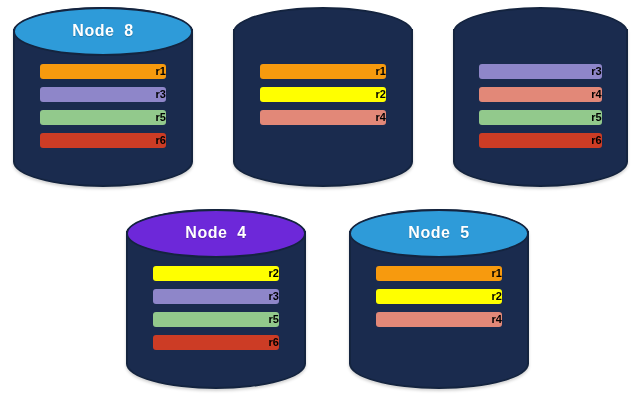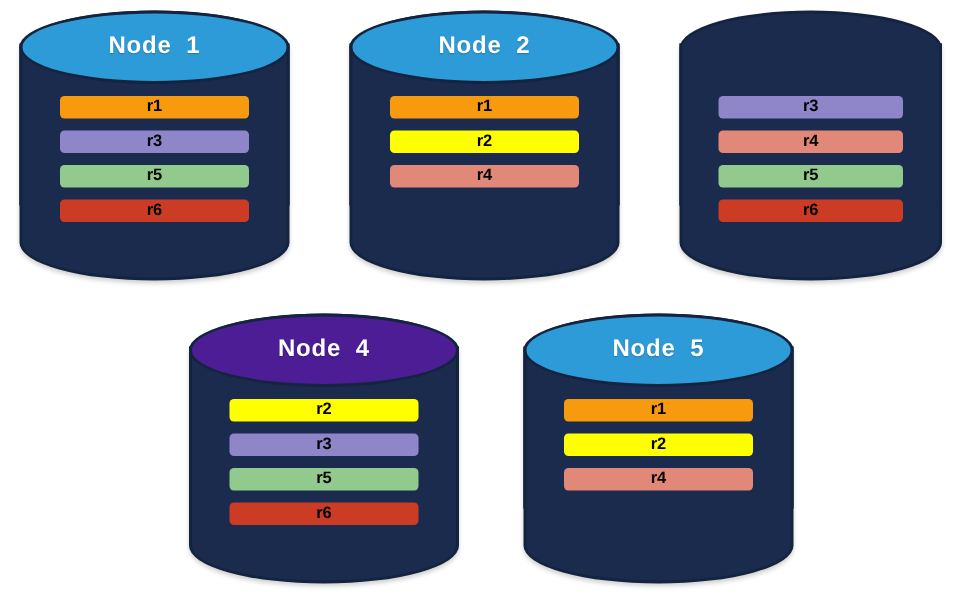--- a/index.html
+++ b/index.html
@@ -89,62 +89,59 @@
     gap: 8px;
     padding-top: 5px;
   }
 
   .replica-bar {
     width: 70%;
     height: 15px;
     border-radius: 3px;
     display: flex;
     align-items: center;
-    justify-content: center;
+    justify-content: flex-end;
     box-sizing: border-box;
   }
 
   .replica-label {
     color: #000000;
     font-size: 11px;
     font-weight: bold;
     line-height: 1;
   }
 </style>
 </head>
 <body>
 
 <div id="diagram-canvas">
     <div class="node" style="left: 13px; top: 7px; width: 180px; height: 180px;">
       <div class="node-body" style="background: rgb(26, 43, 78); border-color: rgb(20, 36, 63);"></div>
       <div class="node-side-mask" style="background: rgb(26, 43, 78); border-left-color: rgb(20, 36, 63); border-right-color: rgb(20, 36, 63);"></div>
       <div class="node-top" style="background: rgb(46, 155, 217); border-color: rgb(20, 36, 63);">
-        <span class="node-title" style="color: rgb(255, 255, 255);">Node  1</span>
+        <span class="node-title" style="color: rgb(255, 255, 255);">Node  8</span>
       </div>
       <div class="replica-stack">
         <div class="replica-bar" style="background: rgb(247, 154, 14);">
           <span class="replica-label" style="color: rgb(0, 0, 0);">r1</span>
         </div>
         <div class="replica-bar" style="background: rgb(142, 134, 201);">
           <span class="replica-label" style="color: rgb(0, 0, 0);">r3</span>
         </div>
         <div class="replica-bar" style="background: rgb(146, 201, 140);">
           <span class="replica-label" style="color: rgb(0, 0, 0);">r5</span>
         </div>
         <div class="replica-bar" style="background: rgb(204, 60, 37);">
           <span class="replica-label" style="color: rgb(0, 0, 0);">r6</span>
         </div>
       </div>
     </div>
     <div class="node" style="left: 233px; top: 7px; width: 180px; height: 180px;">
       <div class="node-body" style="background: rgb(26, 43, 78); border-color: rgb(20, 36, 63);"></div>
       <div class="node-side-mask" style="background: rgb(26, 43, 78); border-left-color: rgb(20, 36, 63); border-right-color: rgb(20, 36, 63);"></div>
-      <div class="node-top" style="background: rgb(46, 155, 217); border-color: rgb(20, 36, 63);">
-        <span class="node-title" style="color: rgb(255, 255, 255);">Node  2</span>
-      </div>
       <div class="replica-stack">
         <div class="replica-bar" style="background: rgb(247, 154, 14);">
           <span class="replica-label" style="color: rgb(0, 0, 0);">r1</span>
         </div>
         <div class="replica-bar" style="background: rgb(255, 255, 0);">
           <span class="replica-label" style="color: rgb(0, 0, 0);">r2</span>
         </div>
         <div class="replica-bar" style="background: rgb(226, 136, 120);">
           <span class="replica-label" style="color: rgb(0, 0, 0);">r4</span>
         </div>
@@ -164,21 +161,21 @@
           <span class="replica-label" style="color: rgb(0, 0, 0);">r5</span>
         </div>
         <div class="replica-bar" style="background: rgb(204, 60, 37);">
           <span class="replica-label" style="color: rgb(0, 0, 0);">r6</span>
         </div>
       </div>
     </div>
     <div class="node" style="left: 126px; top: 209px; width: 180px; height: 180px;">
       <div class="node-body" style="background: rgb(26, 43, 78); border-color: rgb(20, 36, 63);"></div>
       <div class="node-side-mask" style="background: rgb(26, 43, 78); border-left-color: rgb(20, 36, 63); border-right-color: rgb(20, 36, 63);"></div>
-      <div class="node-top" style="background: #4c1d95; border-color: rgb(20, 36, 63);">
+      <div class="node-top" style="background: #6d28d9; border-color: rgb(20, 36, 63);">
         <span class="node-title" style="color: rgb(255, 255, 255);">Node  4</span>
       </div>
       <div class="replica-stack">
         <div class="replica-bar" style="background: rgb(255, 255, 0);">
           <span class="replica-label" style="color: rgb(0, 0, 0);">r2</span>
         </div>
         <div class="replica-bar" style="background: rgb(142, 134, 201);">
           <span class="replica-label" style="color: rgb(0, 0, 0);">r3</span>
         </div>
         <div class="replica-bar" style="background: rgb(146, 201, 140);">

